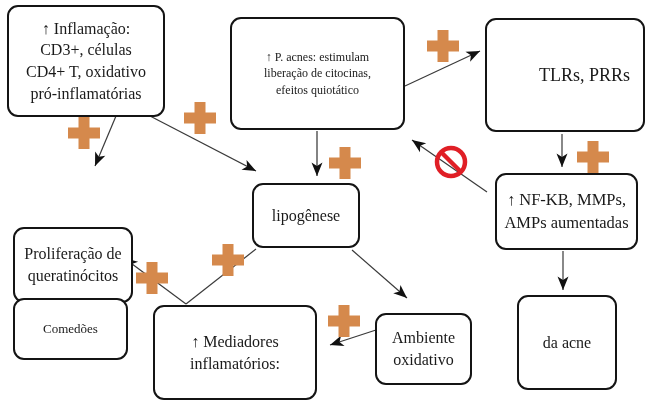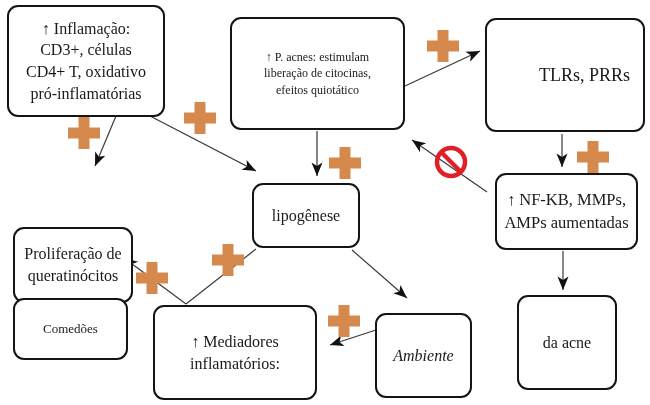--- a/index.html
+++ b/index.html
@@ -20,21 +20,21 @@
   }
   .box .ln{display:block;white-space:nowrap;}
   #b1{left:7px;top:5px;width:158px;height:112px;}
   #b2{left:230px;top:17px;width:175px;height:113px;font-size:12px;}
   #b3{left:485px;top:18px;width:160px;height:114px;font-size:18px;padding-left:44px;}
   #b4{left:13px;top:187px;width:120px;height:76px;margin-top:40px;}
   #b5{left:252px;top:183px;width:108px;height:65px;}
   #b6{left:495px;top:173px;width:143px;height:77px;font-size:16.5px;}
   #b7{left:13px;top:298px;width:115px;height:62px;font-size:13px;}
   #b8{left:153px;top:305px;width:164px;height:95px;}
-  #b9{left:375px;top:313px;width:97px;height:85px;font-style:italic;}
+  #b9{left:375px;top:313px;width:97px;height:72px;}
   #b10{left:517px;top:295px;width:100px;height:95px;}
 </style>
 </head>
 <body>
 
 <div class="stage">
 
   <svg class="layer" viewBox="0 0 650 405" xmlns="http://www.w3.org/2000/svg">
     <defs>
       <marker id="ah" markerUnits="userSpaceOnUse" markerWidth="18" markerHeight="14" refX="14" refY="6" orient="auto">
@@ -106,19 +106,20 @@
     <span class="ln">Comedões</span>
   </div>
 
   <div class="box" id="b8">
     <span class="ln">↑ Mediadores</span>
     <span class="ln">inflamatórios:</span>
   </div>
 
   <div class="box" id="b9">
     <span class="ln">Ambiente</span>
+    <span class="ln">oxidativo</span>
   </div>
 
   <div class="box" id="b10">
     <span class="ln">da acne</span>
   </div>
 
 </div>
 
 </body></html>

